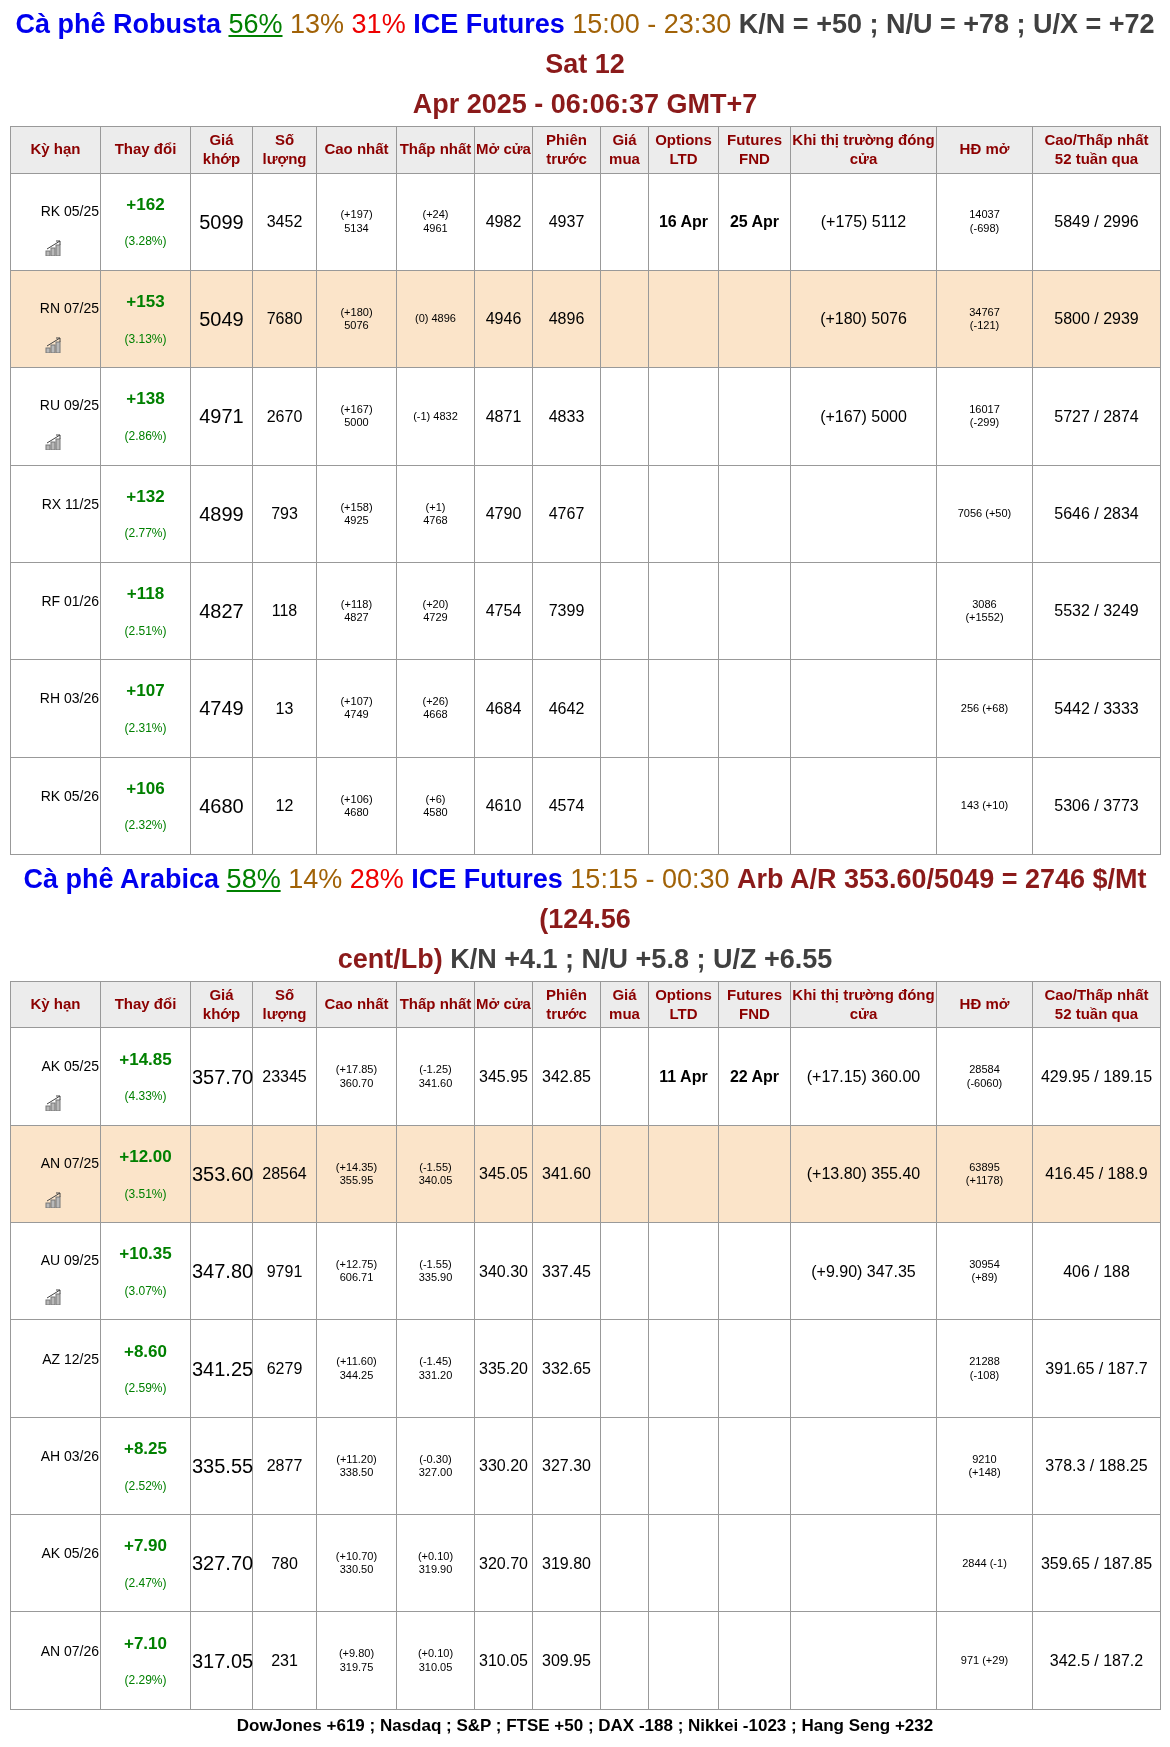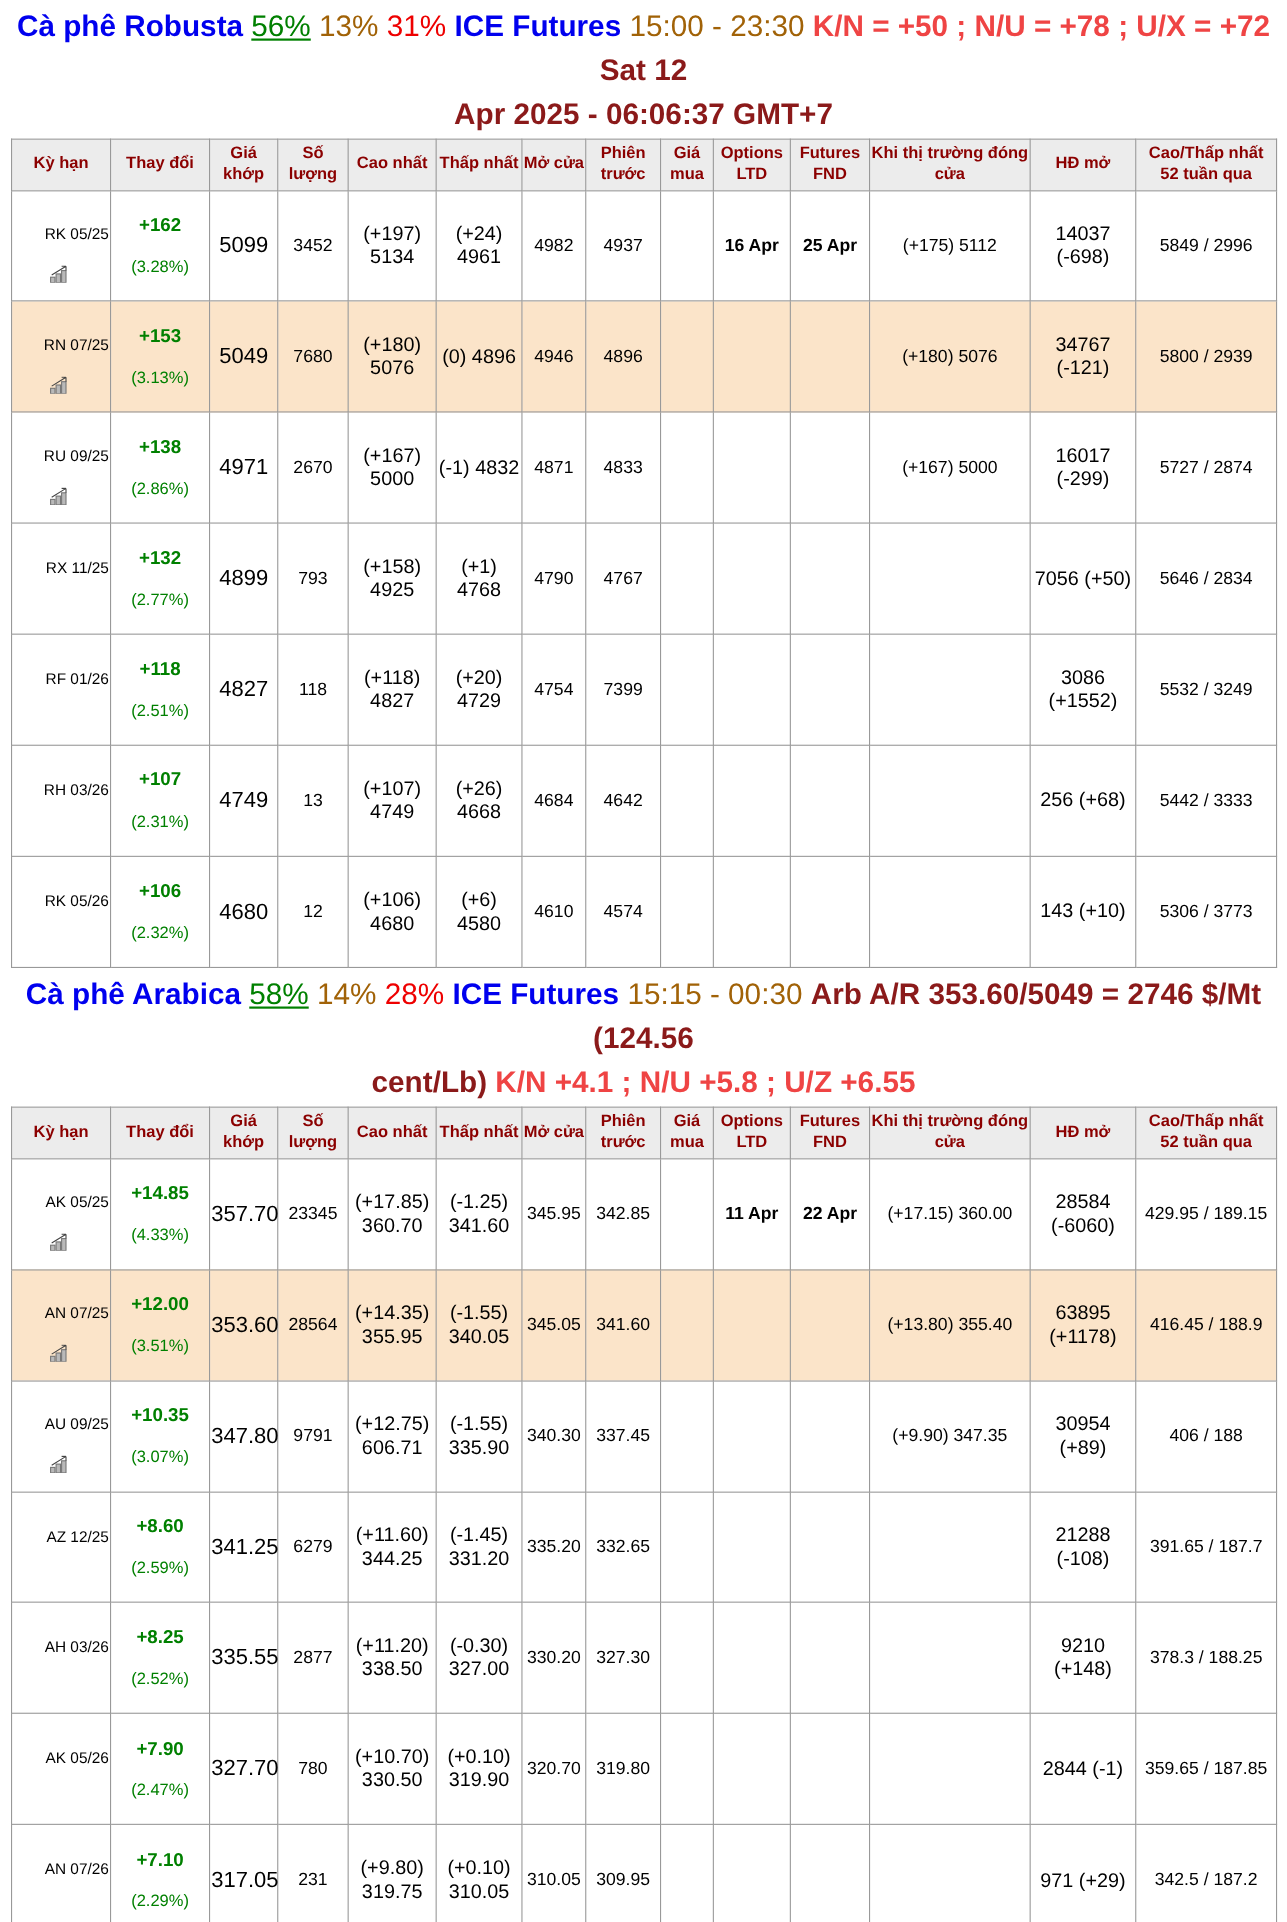--- a/index.html
+++ b/index.html
@@ -4,33 +4,33 @@
 <style>
   html,body{margin:0;padding:0;background:#fff;}
   body{width:1170px;font-family:"Liberation Sans",sans-serif;color:#000;}
 
   
   .bigheader{text-align:center;font-size:27px;line-height:40px;margin:4px 0 2px;}
   .bigheader .blue{color:#0000ee;font-weight:bold;}
   .bigheader .green{color:#008000;text-decoration:underline;}
   .bigheader .black{color:#a16207;text-align:center;}
   .bigheader .red{color:#ee0000;}
-  .bigheader .mag{color:#ef4444;font-weight:bold;}
+  .bigheader .mag{color:#404040;font-weight:bold;}
   .bigheader .brown{color:#8b1a1a;font-weight:bold;}
 
   
   table.futtable{border-collapse:collapse;table-layout:fixed;width:1150px;margin:2px 10px 4px;}
   .futtable th{background:#ececec;color:#8b0000;font-weight:bold;font-size:15px;border:1px solid #999;padding:4px 1px;line-height:1.25;}
   .futtable td{border:1px solid #999;text-align:center;font-size:16px;padding:2px 1px;height:40px;white-space:pre-line;line-height:1.2;}
   .futtable tr.peach td{background:#fbe4c9;}
   .cname{font-size:14px;text-align:right;}
   .chg{color:#008000;font-weight:bold;font-size:17px;}
-  .pct{color:#008000;font-size:15px;}
+  .pct{color:#008000;font-size:12px;}
   td.last{font-weight:normal;font-size:20px;}
-  td.hi,td.lo,td.oi{font-size:18px;}
+  td.hi,td.lo,td.oi{font-size:11px;}
   td.bold{font-weight:bold;margin-top:20px;}
   .chart-icon{display:none;margin-top:1px;}
   .chart-icon.show{display:inline-block;}
 
   
   .dj{text-align:center;font-weight:bold;font-size:17px;margin:6px 0 4px;}
 </style>
 </head>
 <body>
 

